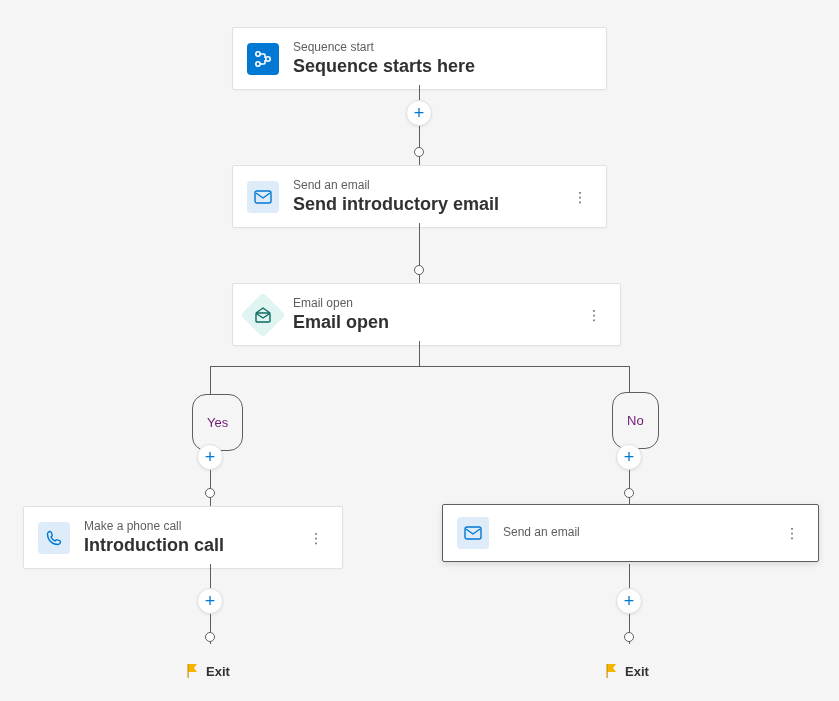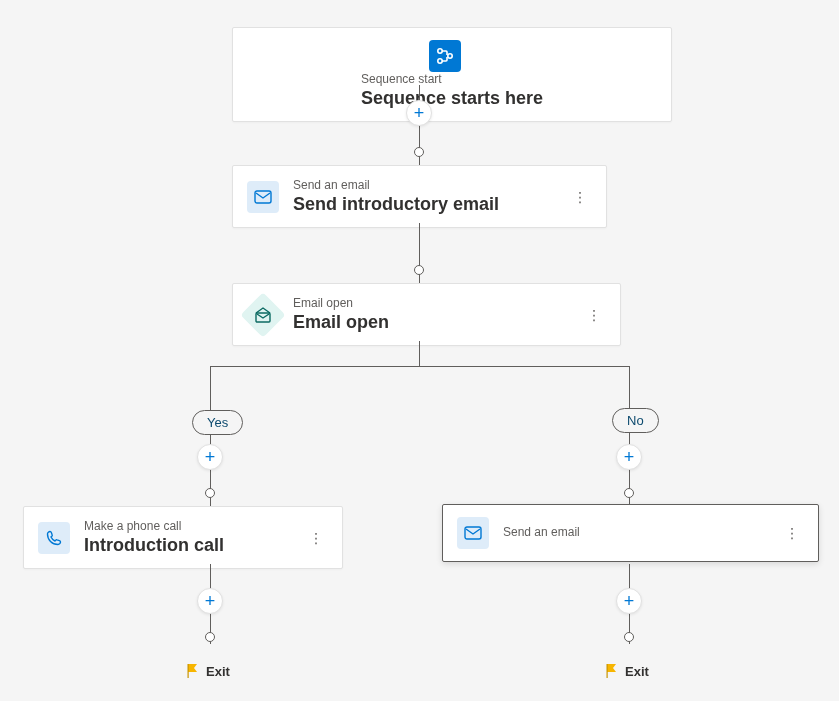--- a/index.html
+++ b/index.html
@@ -97,24 +97,23 @@
     height: 10px;
     background: #fff;
     border: 1.5px solid #605e5c;
     border-radius: 50%;
   }
   .branch-label {
     position: absolute;
     background: #f5f5f5;
     border: 1.5px solid #605e5c;
     border-radius: 14px;
-    padding: 4px 14px;
+    padding: 20px 14px;
     font-size: 13px;
-    color: #0c4a6e;
-    margin-top: 16px;
+    color: #701a75;
   }
   .exit {
     position: absolute;
     display: flex;
     align-items: center;
     gap: 4px;
     font-size: 13px;
     font-weight: 600;
     color: #323130;
   }
@@ -127,21 +126,21 @@
     color: #f7b500;
   }
   svg { display: block; }
   .icon-rotate45 { transform: rotate(45deg); }
 </style>
 </head>
 <body>
 
 <div class="canvas">
 
-  <div class="node" style="left:232px; top:27px; width:440px;flex-direction:column;">
+  <div class="node" style="left:232px; top:27px; width:375px;">
     <div class="icon-box icon-blue-solid">
       <svg width="18" height="18" viewBox="0 0 18 18" fill="none" stroke="currentColor" stroke-width="1.6">
         <circle cx="4" cy="4" r="2.2"></circle>
         <circle cx="4" cy="14" r="2.2"></circle>
         <circle cx="14" cy="9" r="2.2"></circle>
         <path d="M6 4 H10 Q11 4 11 5 V8"></path>
         <path d="M6 14 H10 Q11 14 11 13 V10"></path>
       </svg>
     </div>
     <div class="node-text">

